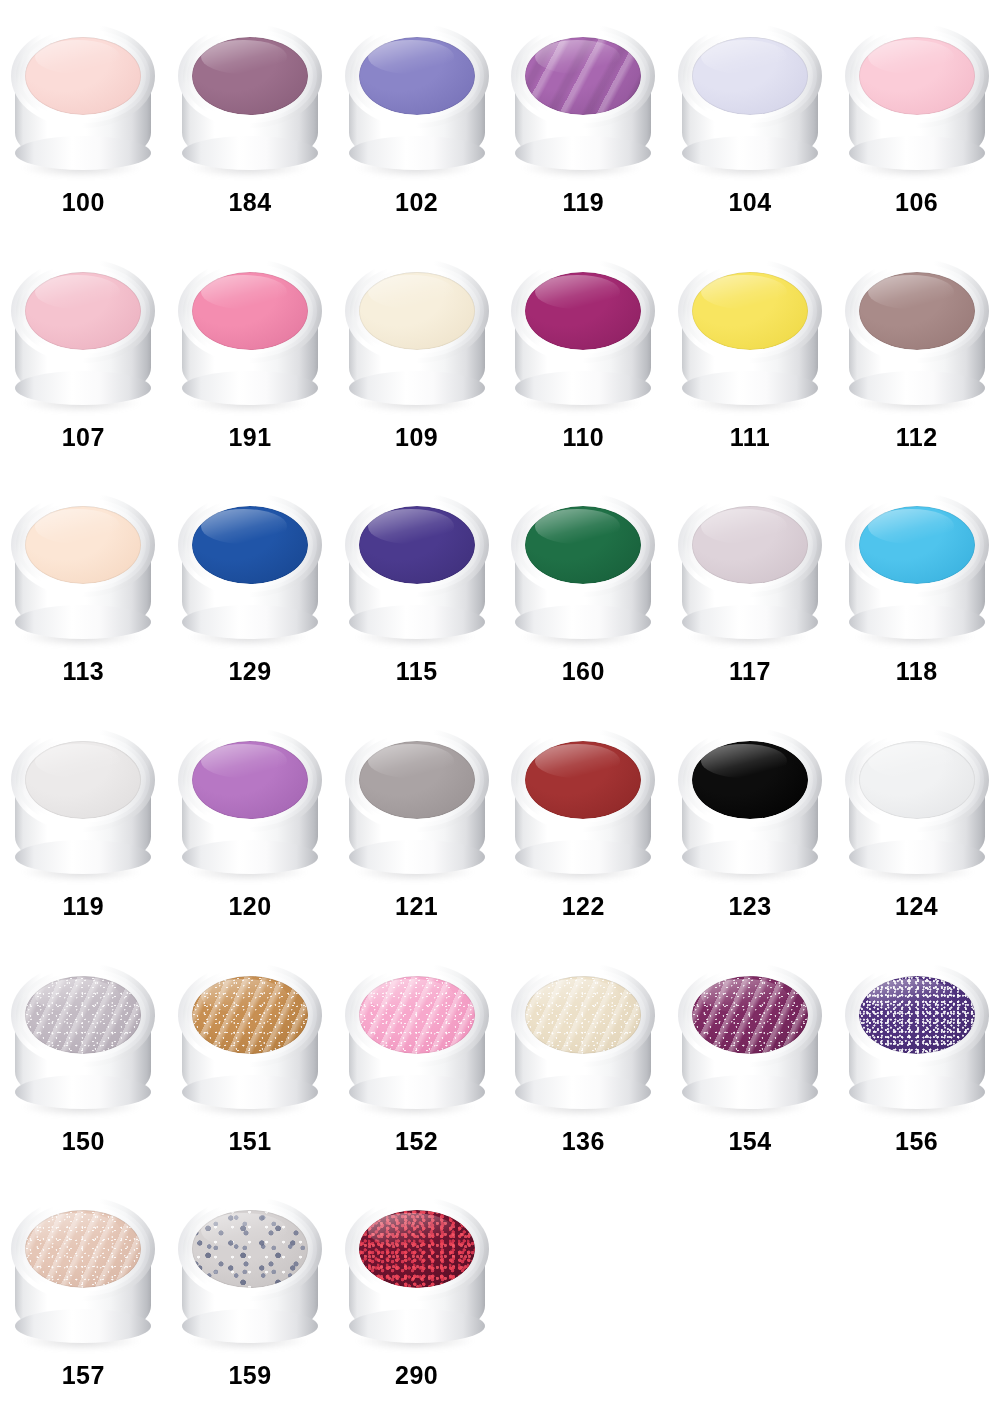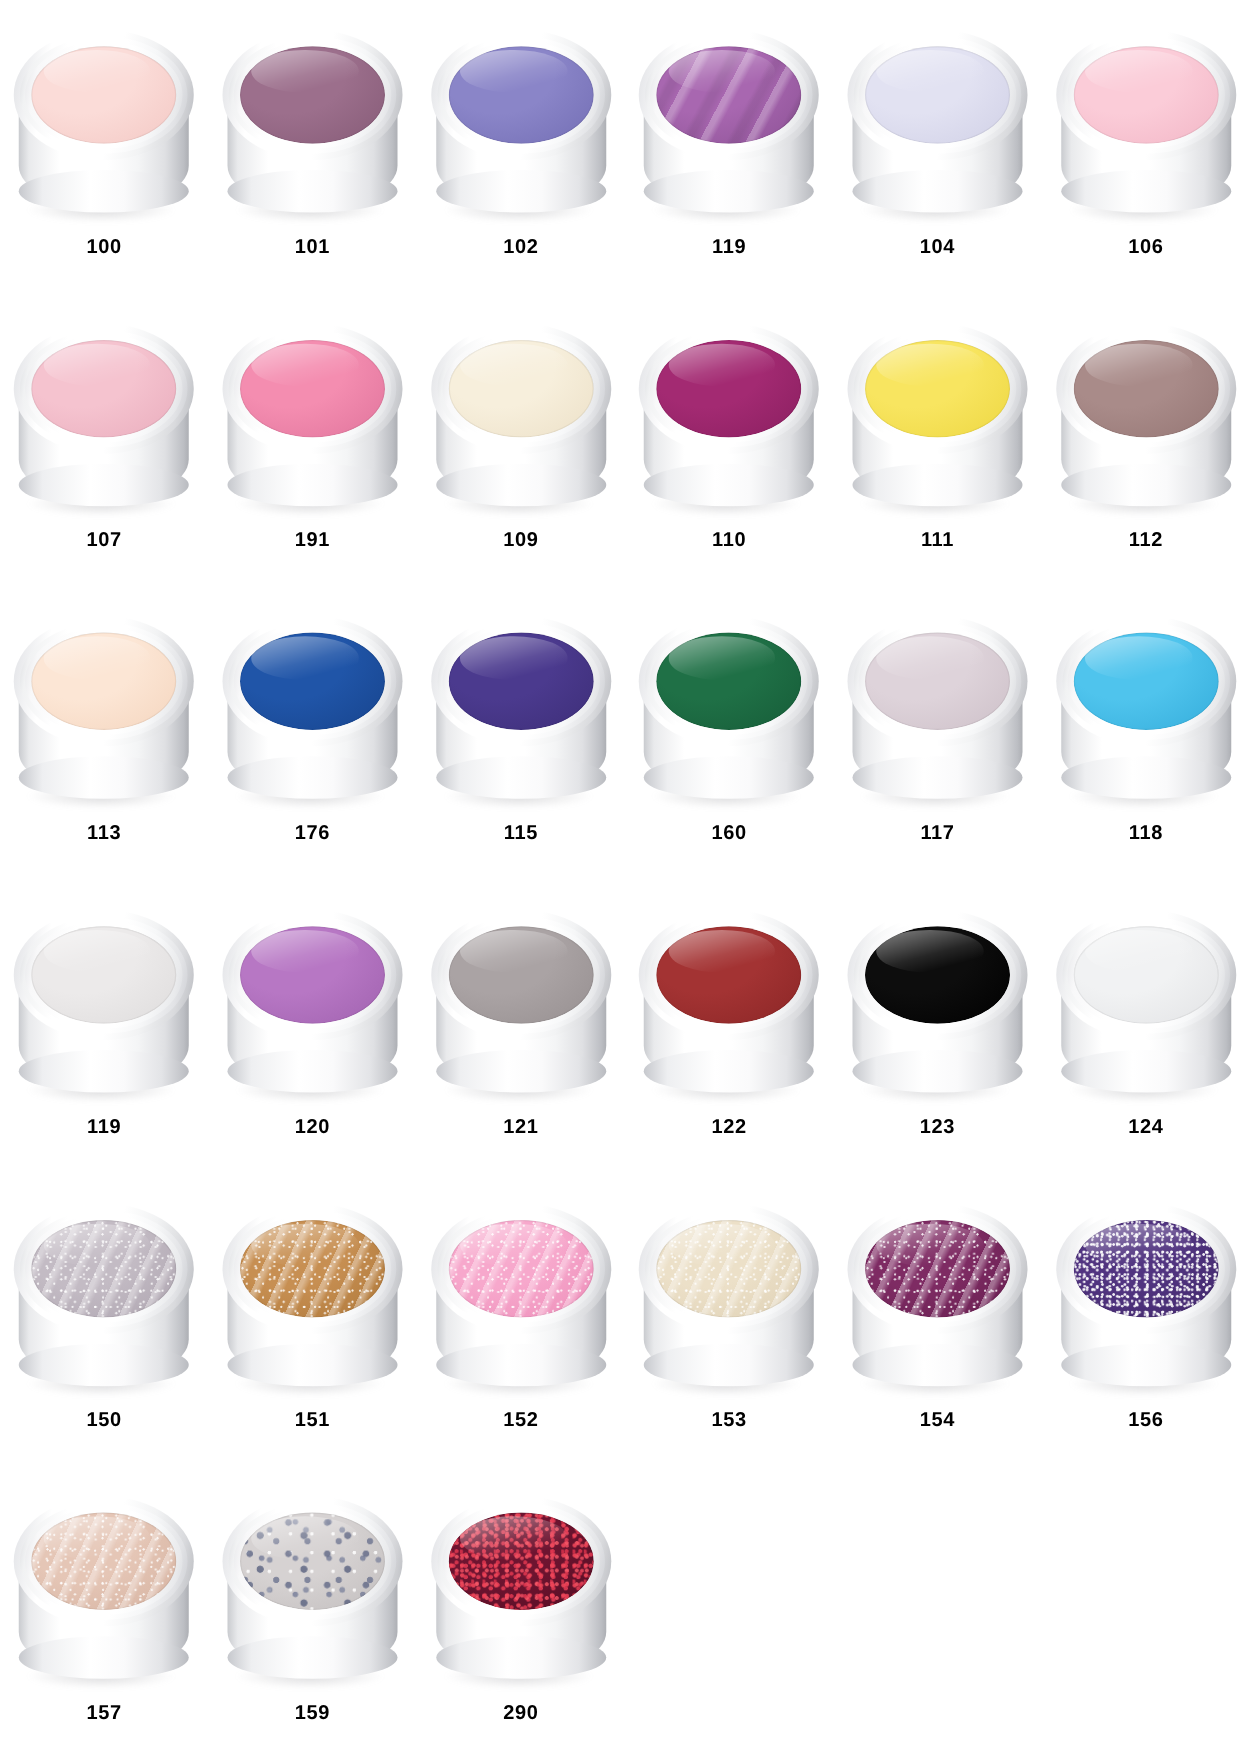--- a/index.html
+++ b/index.html
@@ -160,21 +160,21 @@
       radial-gradient(circle at 80% 22%,rgba(250,90,105,.8) 1.3px,transparent 1.8px),
       radial-gradient(circle at 36% 74%,rgba(230,60,85,.85) 1.5px,transparent 2px),
       radial-gradient(circle at 88% 66%,rgba(245,80,100,.8) 1.3px,transparent 1.8px),
       radial-gradient(circle at 10% 60%,rgba(215,50,75,.85) 1.4px,transparent 1.9px);
     background-size:9px 8px,11px 9px,8px 11px,10px 9px,12px 10px,9px 12px;
   }
 
   
   .label{
     margin-top:6px;
-    font-size:16px;font-weight:bold;
+    font-size:25px;font-weight:bold;
     color:#000000;letter-spacing:.5px;
     line-height:1;
   }
 </style>
 </head>
 <body>
 
 <div id="grid">
     <div class="cell">
       <div class="jar">
@@ -199,21 +199,21 @@
         <div class="jar-body-base"></div>
         <div class="ring ring1"></div>
         <div class="ring ring2"></div>
         <div class="ring ring3"></div>
         <div class="gel">
           <div class="gel-color" style="background: radial-gradient(at 34% 24%, rgb(156, 111, 140) 0%, rgb(156, 111, 140) 42%, rgb(134, 91, 119) 100%);"></div>
           <div class="gel-gloss"></div>
           <div class="gel-rim"></div>
         </div>
       </div>
-      <div class="label">101</div>
+      <div class="label">184</div>
     </div>
     <div class="cell">
       <div class="jar">
         <div class="jar-shadow"></div>
         <div class="jar-body"></div>
         <div class="jar-body-base"></div>
         <div class="ring ring1"></div>
         <div class="ring ring2"></div>
         <div class="ring ring3"></div>
         <div class="gel">
@@ -392,21 +392,21 @@
         <div class="jar-body-base"></div>
         <div class="ring ring1"></div>
         <div class="ring ring2"></div>
         <div class="ring ring3"></div>
         <div class="gel">
           <div class="gel-color" style="background: radial-gradient(at 34% 24%, rgb(32, 85, 168) 0%, rgb(32, 85, 168) 42%, rgb(23, 68, 141) 100%);"></div>
           <div class="gel-gloss"></div>
           <div class="gel-rim"></div>
         </div>
       </div>
-      <div class="label">176</div>
+      <div class="label">129</div>
     </div>
     <div class="cell">
       <div class="jar">
         <div class="jar-shadow"></div>
         <div class="jar-body"></div>
         <div class="jar-body-base"></div>
         <div class="ring ring1"></div>
         <div class="ring ring2"></div>
         <div class="ring ring3"></div>
         <div class="gel">
@@ -620,21 +620,21 @@
         <div class="ring ring1"></div>
         <div class="ring ring2"></div>
         <div class="ring ring3"></div>
         <div class="gel">
           <div class="gel-color" style="background: radial-gradient(at 34% 24%, rgb(236, 224, 200) 0%, rgb(236, 224, 200) 42%, rgb(222, 208, 180) 100%);"></div>
           <div class="tex tex-shimmer"></div>
           <div class="gel-gloss"></div>
           <div class="gel-rim"></div>
         </div>
       </div>
-      <div class="label">153</div>
+      <div class="label">136</div>
     </div>
     <div class="cell">
       <div class="jar">
         <div class="jar-shadow"></div>
         <div class="jar-body"></div>
         <div class="jar-body-base"></div>
         <div class="ring ring1"></div>
         <div class="ring ring2"></div>
         <div class="ring ring3"></div>
         <div class="gel">

